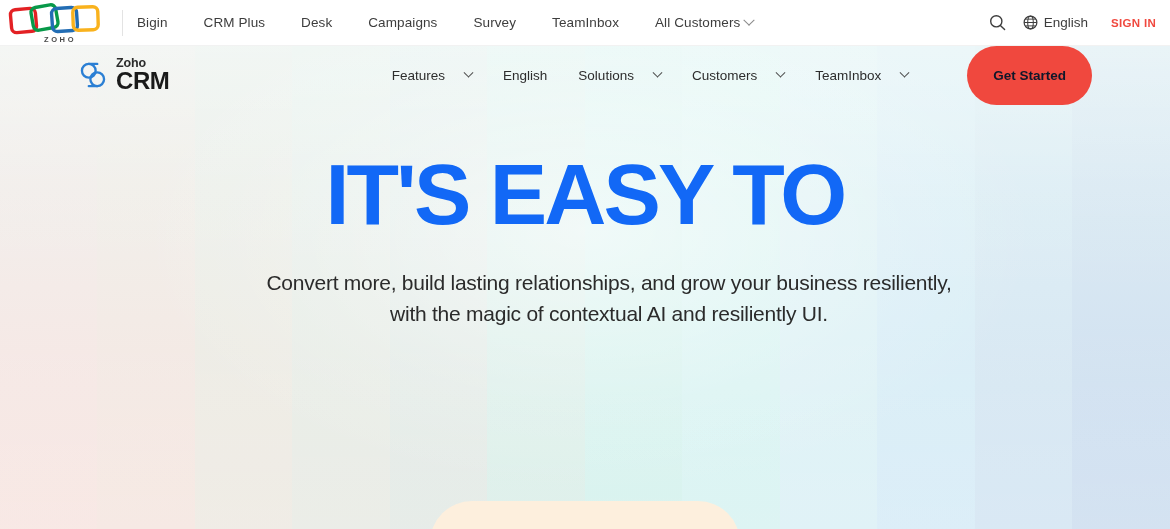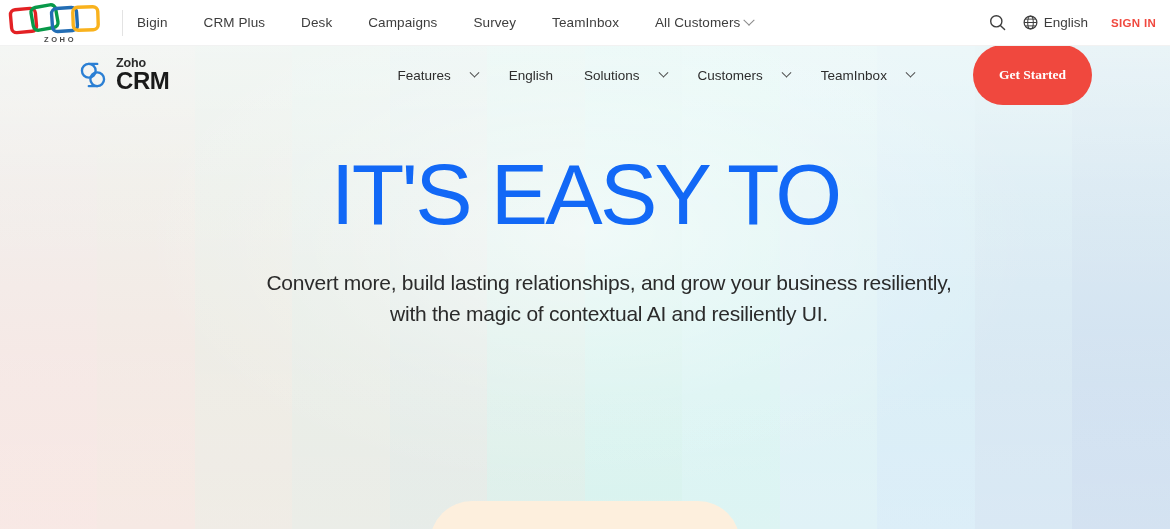--- a/index.html
+++ b/index.html
@@ -178,43 +178,43 @@
     display: inline-block;
     width: 7px; height: 7px;
     border-right: 1.4px solid #4a4a4a;
     border-bottom: 1.4px solid #4a4a4a;
     transform: rotate(45deg) translate(-2px,-2px);
   }
 
   .get-started {
     margin-left: 28px;
     background: #f0483e;
-    color: #ffffff;
+    color: #0f172a;
     font-size: 13.5px;
     font-weight: bold;
     border: none;
     border-radius: 40px;
     padding: 22px 26px;
     cursor: pointer;
     white-space: nowrap;
-    font-family: Liberation Serif, serif;
+    font-family: Liberation Sans, sans-serif;
   }
 
   
   .hero-content {
     position: relative;
     z-index: 15;
     text-align: center;
     padding-top: 52px;
   }
 
   .headline {
     font-size: 86px;
     line-height: 0.89;
-    font-weight: normal;
+    font-weight: bold;
     color: #1268f6;
     letter-spacing: -2.8px;
     text-transform: uppercase;
   }
   .headline .l2 { display: block; }
 
   .subhead {
     margin-top: 34px;
     font-size: 21px;
     line-height: 1.52;

